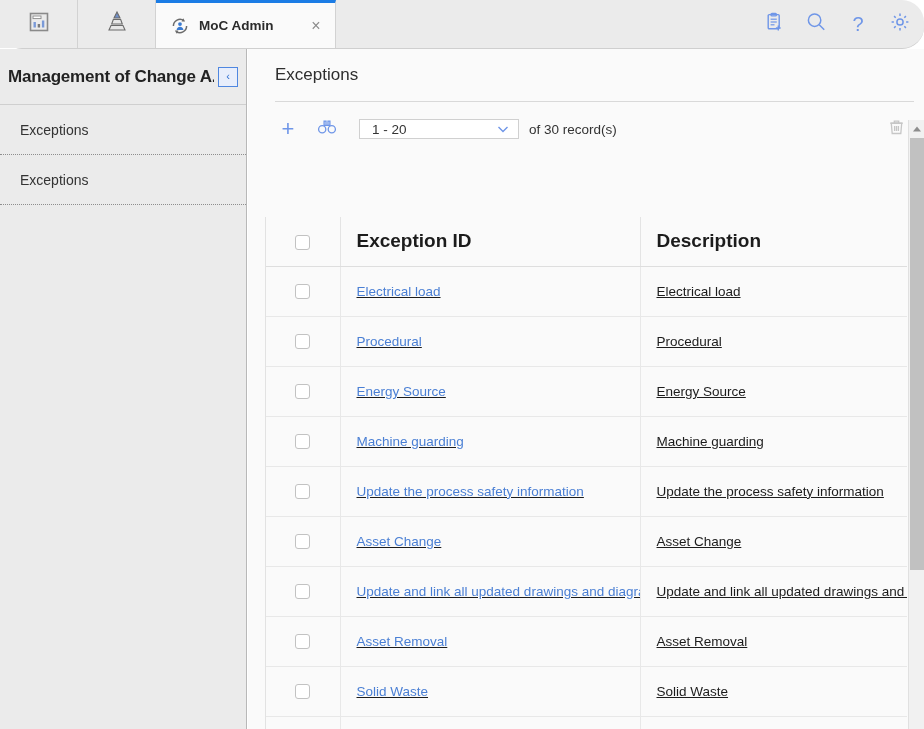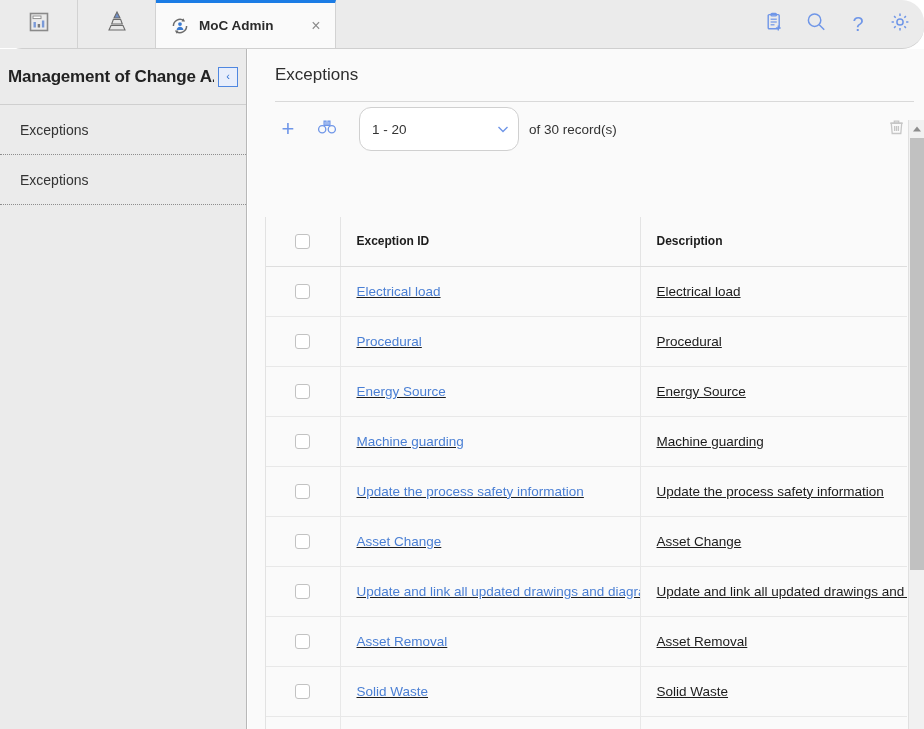--- a/index.html
+++ b/index.html
@@ -163,24 +163,24 @@
     width: 26px; height: 26px;
     display: flex; align-items: center; justify-content: center;
     color: #6f96e8;
     cursor: pointer;
   }
   .tool-icon.plus { margin-right: 13px; font-size: 22px; font-weight: 300; line-height: 1; }
   .tool-icon.binoc { margin-right: 19px; }
 
   .page-select {
     width: 160px;
-    height: 44px;
+    height: 20px;
     background: #ffffff;
     border: 1px solid #d0d0d0;
-    border-radius: 12px;
+    border-radius: 0;
     display: flex;
     align-items: center;
     padding: 0 8px 0 12px;
     cursor: pointer;
   }
   .page-select .ps-val { flex: 1 1 auto; font-size: 13.5px; color: #333333; }
   .page-select .ps-caret { color: #6f96e8; display: flex; align-items: center; }
 
   .record-count {
     margin-left: 10px;
@@ -214,21 +214,21 @@
     border-collapse: collapse;
     table-layout: fixed;
   }
   table.grid col.c-chk  { width: 74px; }
   table.grid col.c-id   { width: 300px; }
   table.grid col.c-desc { width: 526px; }
 
   table.grid th {
     height: 49px;
     text-align: left;
-    font-size: 12px;
+    font-size: 19px;
     font-weight: bold;
     color: #1c1c1c;
     background: #fafafa;
     border-bottom: 1px solid #dedede;
     border-right: 1px solid #e4e4e4;
     padding: 0 0 0 16px;
     vertical-align: middle;
   }
   table.grid th.chk-col { padding-left: 0; text-align: center; }
 

